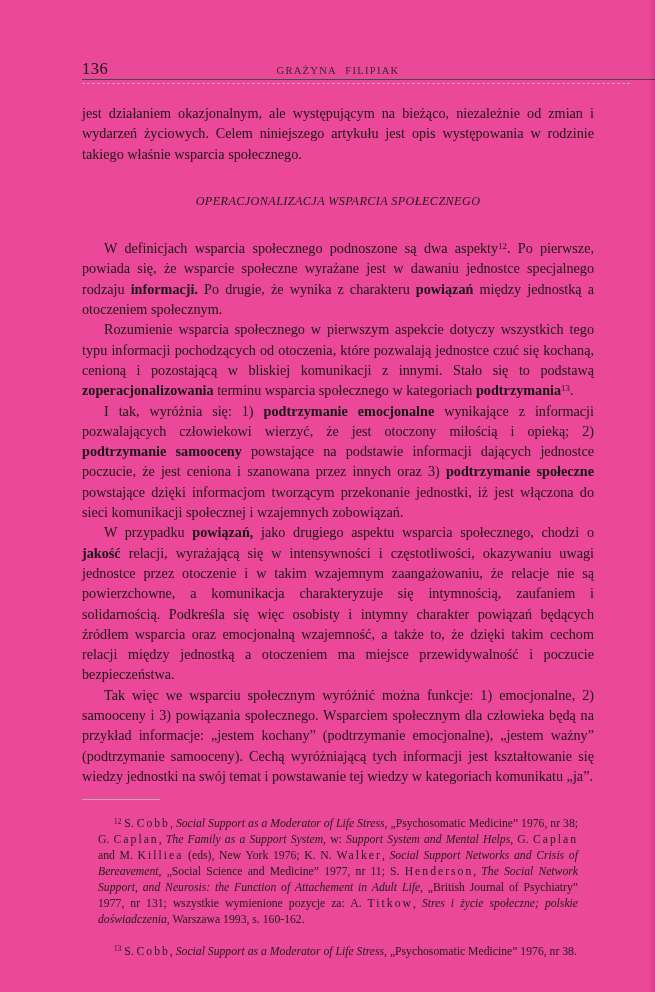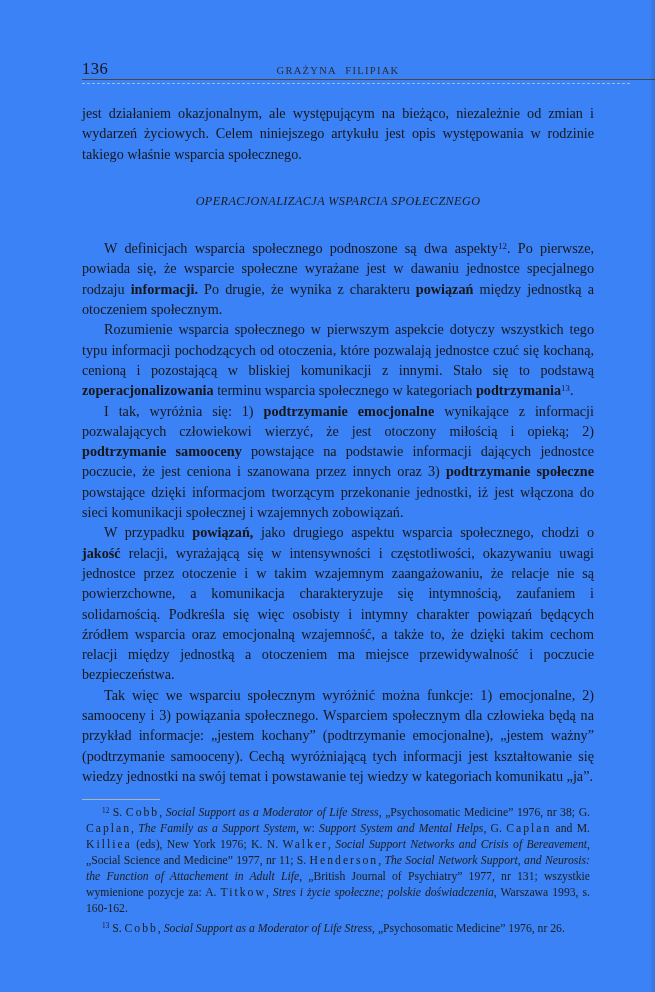--- a/index.html
+++ b/index.html
@@ -5,21 +5,21 @@
   * { box-sizing: border-box; }
   html, body { margin: 0; padding: 0; }
   body {
     width: 655px; height: 992px;
     background: #e8e8e6;
     font-family: "Liberation Serif", "DejaVu Serif", serif;
   }
   .page {
     position: relative;
     width: 655px; height: 992px;
-    background: #3b82f6;
+    background: #ec4899;
     overflow: hidden;
     color: #1b1b1b;
   }
   
   .page-edge-shade {
     position: absolute; top: 0; right: 0;
     width: 6px; height: 100%;
     background: linear-gradient(to right, rgba(0,0,0,0), rgba(0,0,0,0.10));
     pointer-events: none;
   }
@@ -75,21 +75,21 @@
     border-top: 1.2px solid #b3b3b0;
     margin-top: 13px;
   }
   .footnotes {
     margin-top: 5px;
     font-size: 11.7px;
     line-height: 15.9px;
     text-align: justify;
     color: #1d1d1d;
   }
-  .footnote { margin: 4px; text-indent: 16px; }
+  .footnote { margin: 16px; text-indent: 16px; }
 </style>
 </head>
 <body>
 
 <div class="page">
 
   <div class="content">
 
     <div class="header">
       <span class="page-num">136</span>
@@ -107,19 +107,19 @@
       <p class="para"><span>Rozumienie wsparcia społecznego w pierwszym aspekcie dotyczy wszystkich tego typu informacji pochodzących od otoczenia, które pozwalają jednostce czuć się kochaną, cenioną i pozostającą w bliskiej komunikacji z innymi. Stało się to podstawą </span><span style="font-weight: bold;">zoperacjonalizowania</span><span> terminu wsparcia społecznego w kategoriach </span><span style="font-weight: bold;">podtrzymania</span><sup>13</sup><span>.</span></p>
       <p class="para"><span>I tak, wyróżnia się: 1) </span><span style="font-weight: bold;">podtrzymanie emocjonalne</span><span> wynikające z informacji pozwalających człowiekowi wierzyć, że jest otoczony miłością i opieką; 2) </span><span style="font-weight: bold;">podtrzymanie samooceny</span><span> powstające na podstawie informacji dających jednostce poczucie, że jest ceniona i szanowana przez innych oraz 3) </span><span style="font-weight: bold;">podtrzymanie społeczne</span><span> powstające dzięki informacjom tworzącym przekonanie jednostki, iż jest włączona do sieci komunikacji społecznej i wzajemnych zobowiązań.</span></p>
       <p class="para"><span>W przypadku </span><span style="font-weight: bold;">powiązań,</span><span> jako drugiego aspektu wsparcia społecznego, chodzi o </span><span style="font-weight: bold;">jakość</span><span> relacji, wyrażającą się w intensywności i częstotliwości, okazywaniu uwagi jednostce przez otoczenie i w takim wzajemnym zaangażowaniu, że relacje nie są powierzchowne, a komunikacja charakteryzuje się intymnością, zaufaniem i solidarnością. Podkreśla się więc osobisty i intymny charakter powiązań będących źródłem wsparcia oraz emocjonalną wzajemność, a także to, że dzięki takim cechom relacji między jednostką a otoczeniem ma miejsce przewidywalność i poczucie bezpieczeństwa.</span></p>
       <p class="para"><span>Tak więc we wsparciu społecznym wyróżnić można funkcje: 1) emocjonalne, 2) samooceny i 3) powiązania społecznego. Wsparciem społecznym dla człowieka będą na przykład informacje: „jestem kochany” (podtrzymanie emocjonalne), „jestem ważny” (podtrzymanie samooceny). Cechą wyróżniającą tych informacji jest kształtowanie się wiedzy jednostki na swój temat i powstawanie tej wiedzy w kategoriach komunikatu „ja”.</span></p>
     </main>
 
     <div class="footnote-rule"></div>
 
     <section class="footnotes">
       <p class="footnote"><sup>12</sup><span> S. </span><span class="spaced">Cobb</span><span>, </span><span style="font-style: italic;">Social Support as a Moderator of Life Stress</span><span>, „Psychosomatic Medicine” 1976, nr 38; G. </span><span class="spaced">Caplan</span><span>, </span><span style="font-style: italic;">The Family as a Support System</span><span>, w: </span><span style="font-style: italic;">Support System and Mental Helps</span><span>, G. </span><span class="spaced">Caplan</span><span> and M. </span><span class="spaced">Killiea</span><span> (eds), New York 1976; K. N. </span><span class="spaced">Walker</span><span>, </span><span style="font-style: italic;">Social Support Networks and Crisis of Bereavement</span><span>, „Social Science and Medicine” 1977, nr 11; S. </span><span class="spaced">Henderson</span><span>, </span><span style="font-style: italic;">The Social Network Support, and Neurosis: the Function of Attachement in Adult Life</span><span>, „British Journal of Psychiatry” 1977, nr 131; wszystkie wymienione pozycje za: A. </span><span class="spaced">Titkow</span><span>, </span><span style="font-style: italic;">Stres i życie społeczne; polskie doświadczenia</span><span>, Warszawa 1993, s. 160-162.</span></p>
-      <p class="footnote"><sup>13</sup><span> S. </span><span class="spaced">Cobb</span><span>, </span><span style="font-style: italic;">Social Support as a Moderator of Life Stress</span><span>, „Psychosomatic Medicine” 1976, nr 26.</span></p>
+      <p class="footnote"><sup>13</sup><span> S. </span><span class="spaced">Cobb</span><span>, </span><span style="font-style: italic;">Social Support as a Moderator of Life Stress</span><span>, „Psychosomatic Medicine” 1976, nr 38.</span></p>
     </section>
 
   </div>
 
   <div class="page-edge-shade"></div>
 </div>
 
 </body></html>

